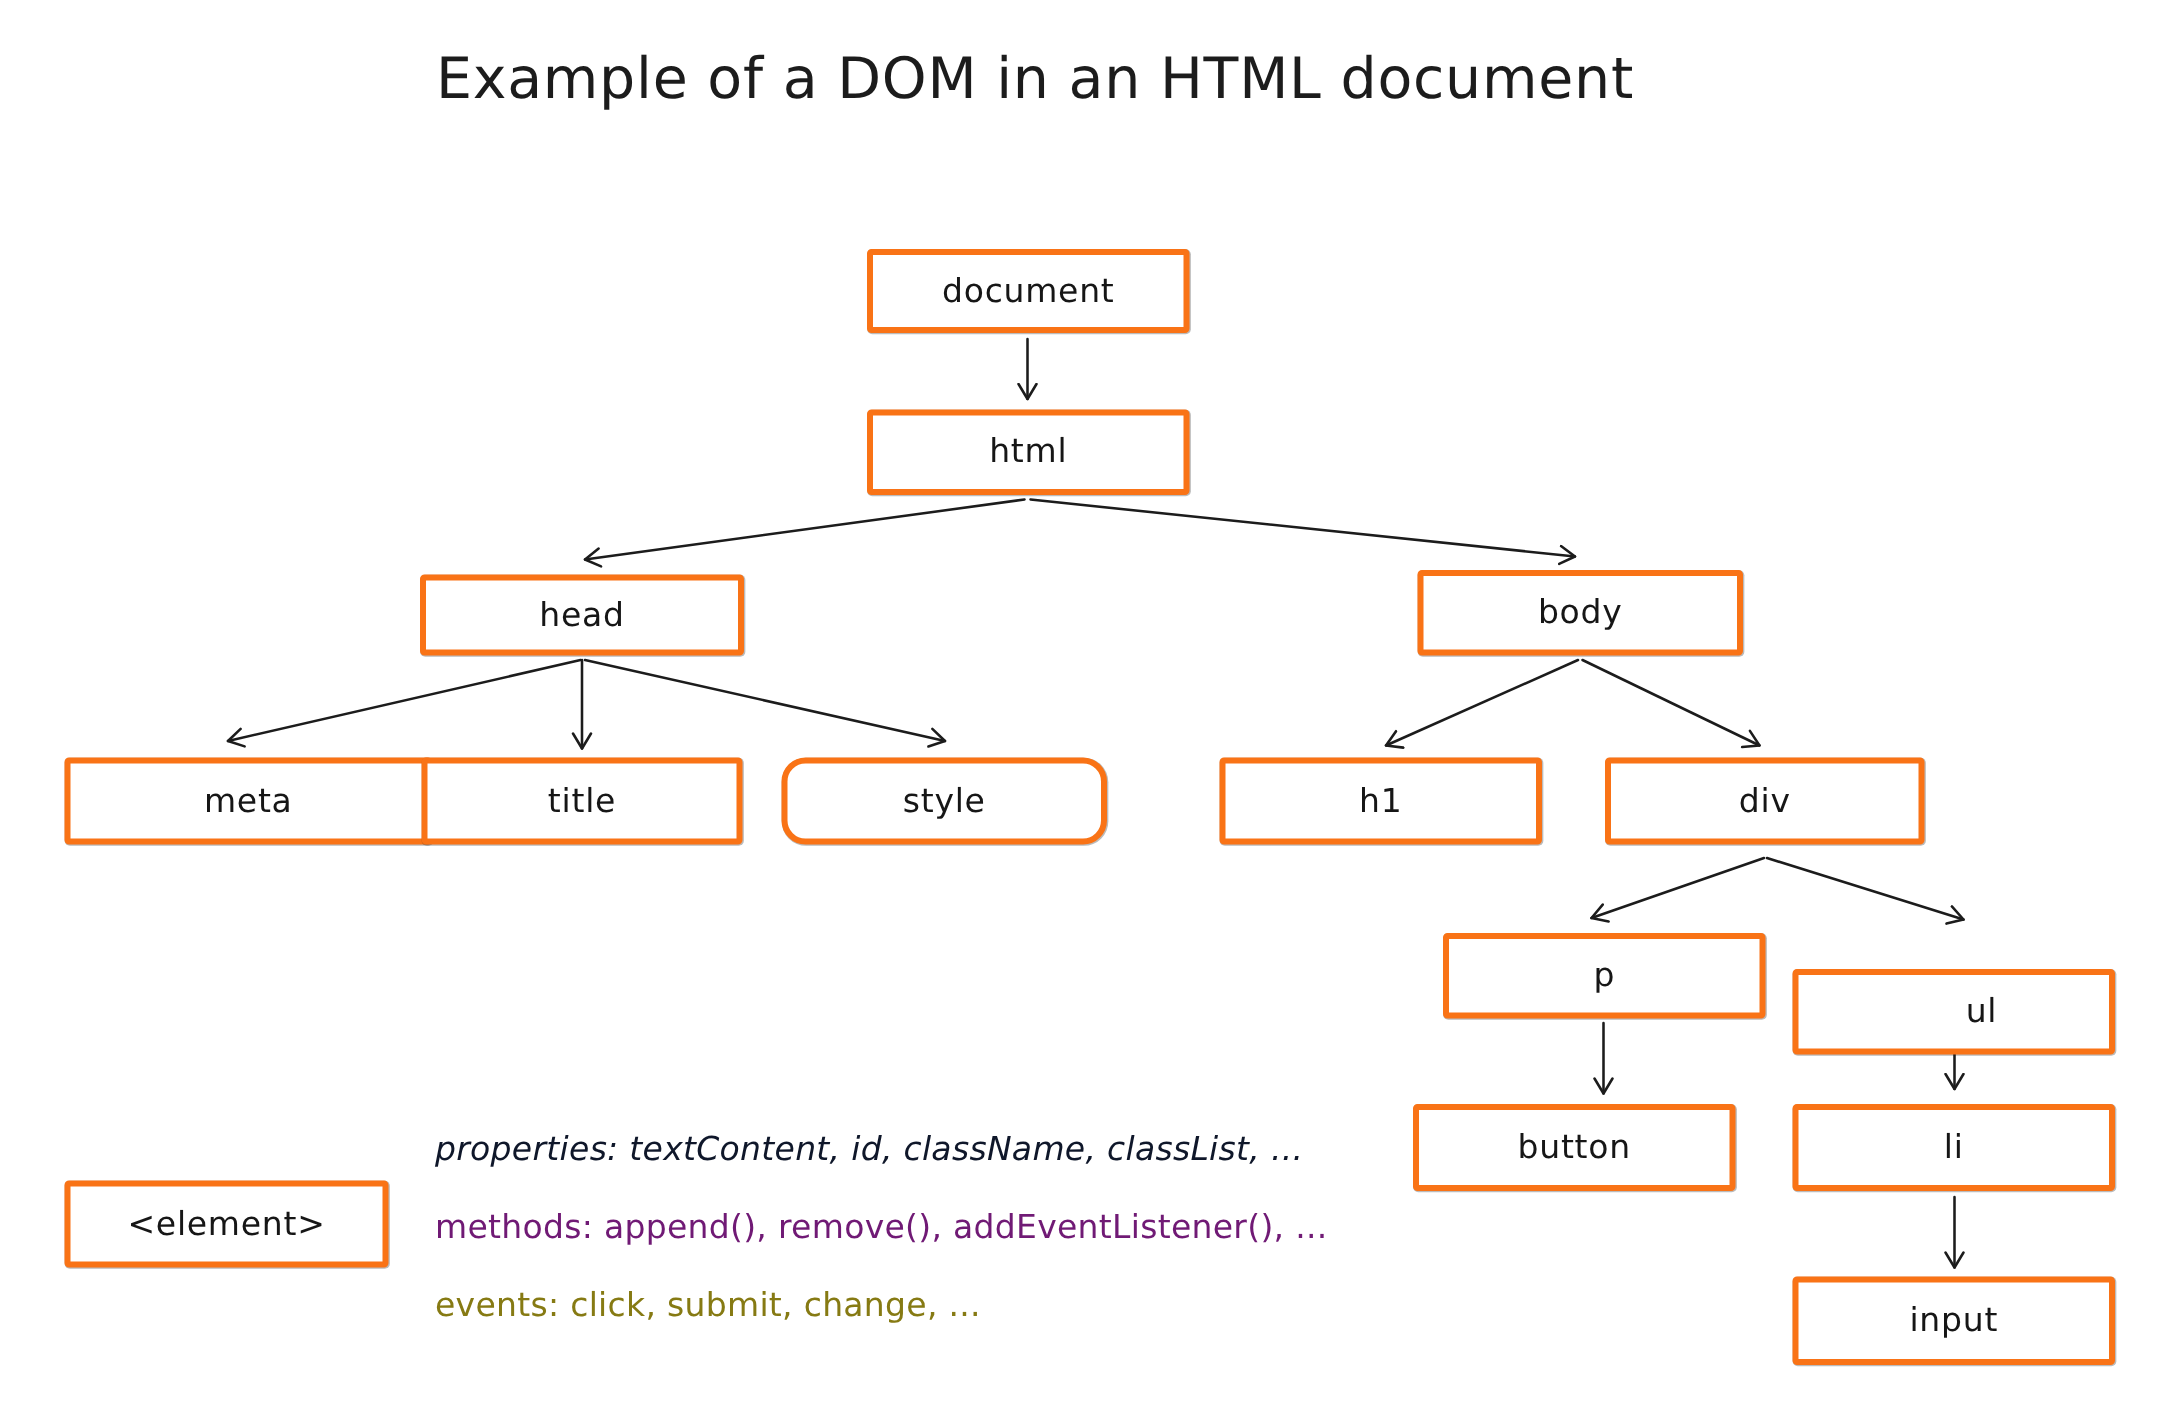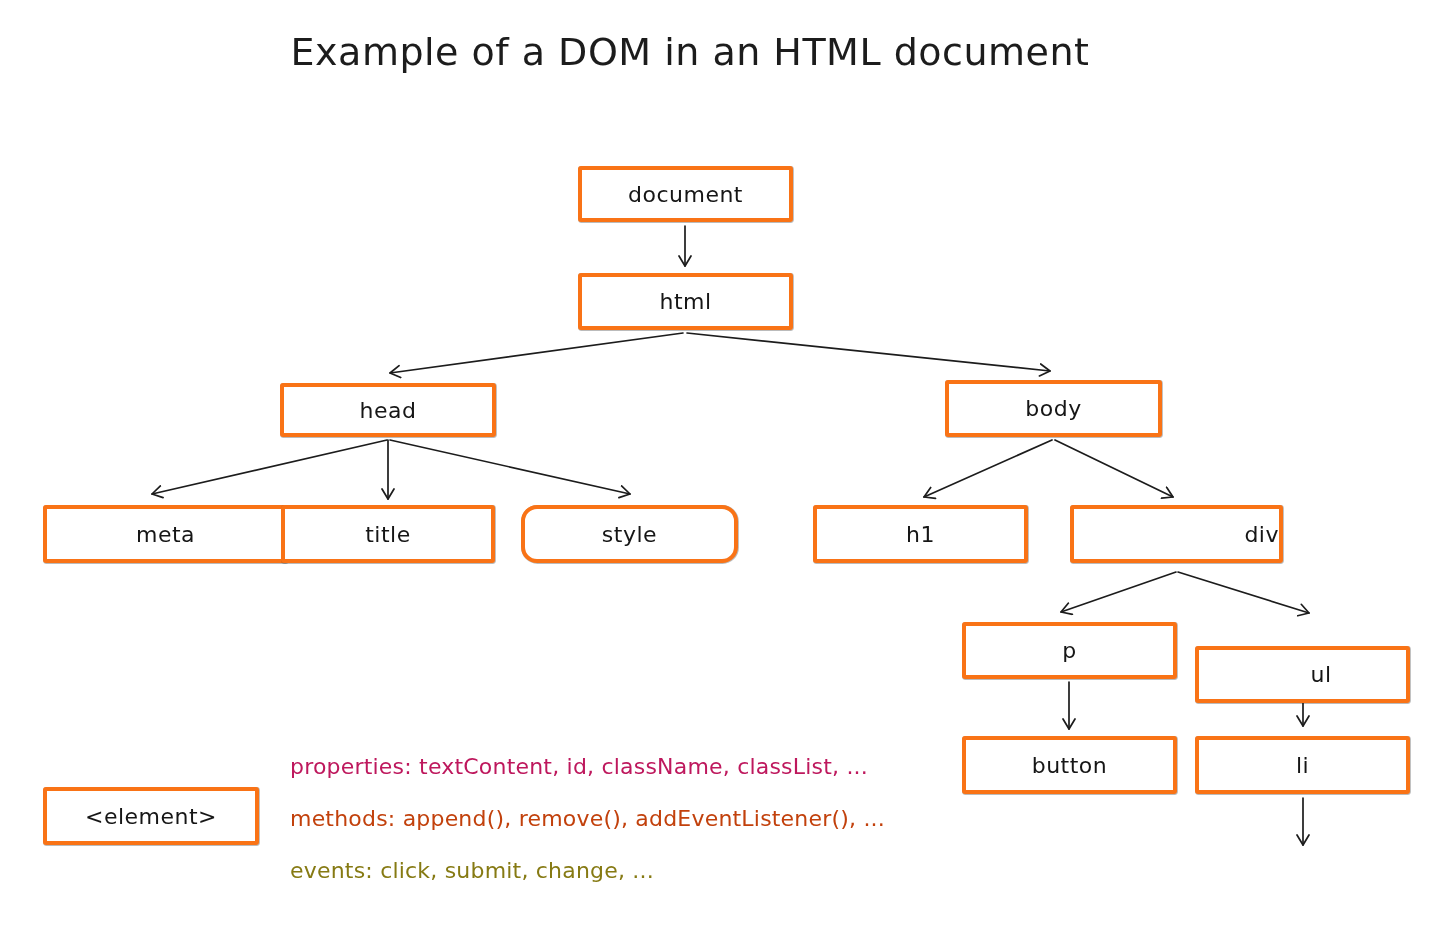--- a/index.html
+++ b/index.html
@@ -51,24 +51,24 @@
   }
   
   #n-document { left: 578px; top: 166px; width: 215px; height: 56px; }
   #n-html     { left: 578px; top: 273px; width: 215px; height: 57px; }
   #n-head     { left: 280px; top: 383px; width: 216px; height: 54px; }
   #n-body     { left: 945px; top: 380px; width: 217px; height: 57px; }
   #n-meta     { left: 43px;  top: 505px; width: 245px; height: 58px; }
   #n-title    { left: 281px; top: 505px; width: 214px; height: 58px; }
   #n-style    { left: 521px; top: 505px; width: 217px; height: 58px; border-radius: 16px; }
   #n-h1       { left: 813px; top: 505px; width: 215px; height: 58px; }
-  #n-div      { left: 1070px; top: 505px; width: 213px; height: 58px; justify-content: flex-end; }
+  #n-div      { left: 1070px; top: 505px; width: 213px; height: 58px; }
   #n-p        { left: 962px; top: 622px; width: 215px; height: 57px; }
   #n-ul       { left: 1195px; top: 646px; width: 215px; height: 57px; padding-left: 37px; }
-  #n-button   { left: 962px; top: 736px; width: 215px; height: 58px; }
+  #n-button   { left: 942px; top: 736px; width: 215px; height: 58px; }
   #n-li       { left: 1195px; top: 736px; width: 215px; height: 58px; }
   #n-input    { left: 1195px; top: 851px; width: 215px; height: 59px; }
   #n-element  { left: 43px;  top: 787px; width: 216px; height: 58px; }
 
   .legend-line {
     position: absolute;
     left: 290px;
     font-size: 22px;
     line-height: 30px;
     letter-spacing: 0.2px;
@@ -140,22 +140,25 @@
   </div>
   <div class="node" id="n-ul">
     <span>ul</span>
   </div>
   <div class="node" id="n-button">
     <span>button</span>
   </div>
   <div class="node" id="n-li">
     <span>li</span>
   </div>
+  <div class="node" id="n-input">
+    <span>input</span>
+  </div>
 
   <div class="node" id="n-element">
     <span>&lt;element&gt;</span>
   </div>
 
-  <div class="legend-line" id="legend-properties" style="color: #be185d;">properties: textContent, id, className, classList, ...</div>
-  <div class="legend-line" id="legend-methods" style="color: #c2410c;">methods: append(), remove(), addEventListener(), ...</div>
+  <div class="legend-line" id="legend-properties" style="color: #0f172a; font-style: italic;">properties: textContent, id, className, classList, ...</div>
+  <div class="legend-line" id="legend-methods" style="color: #701a75;">methods: append(), remove(), addEventListener(), ...</div>
   <div class="legend-line" id="legend-events" style="color: rgb(134, 122, 19);">events: click, submit, change, ...</div>
 
 </div>
 
 </body></html>

